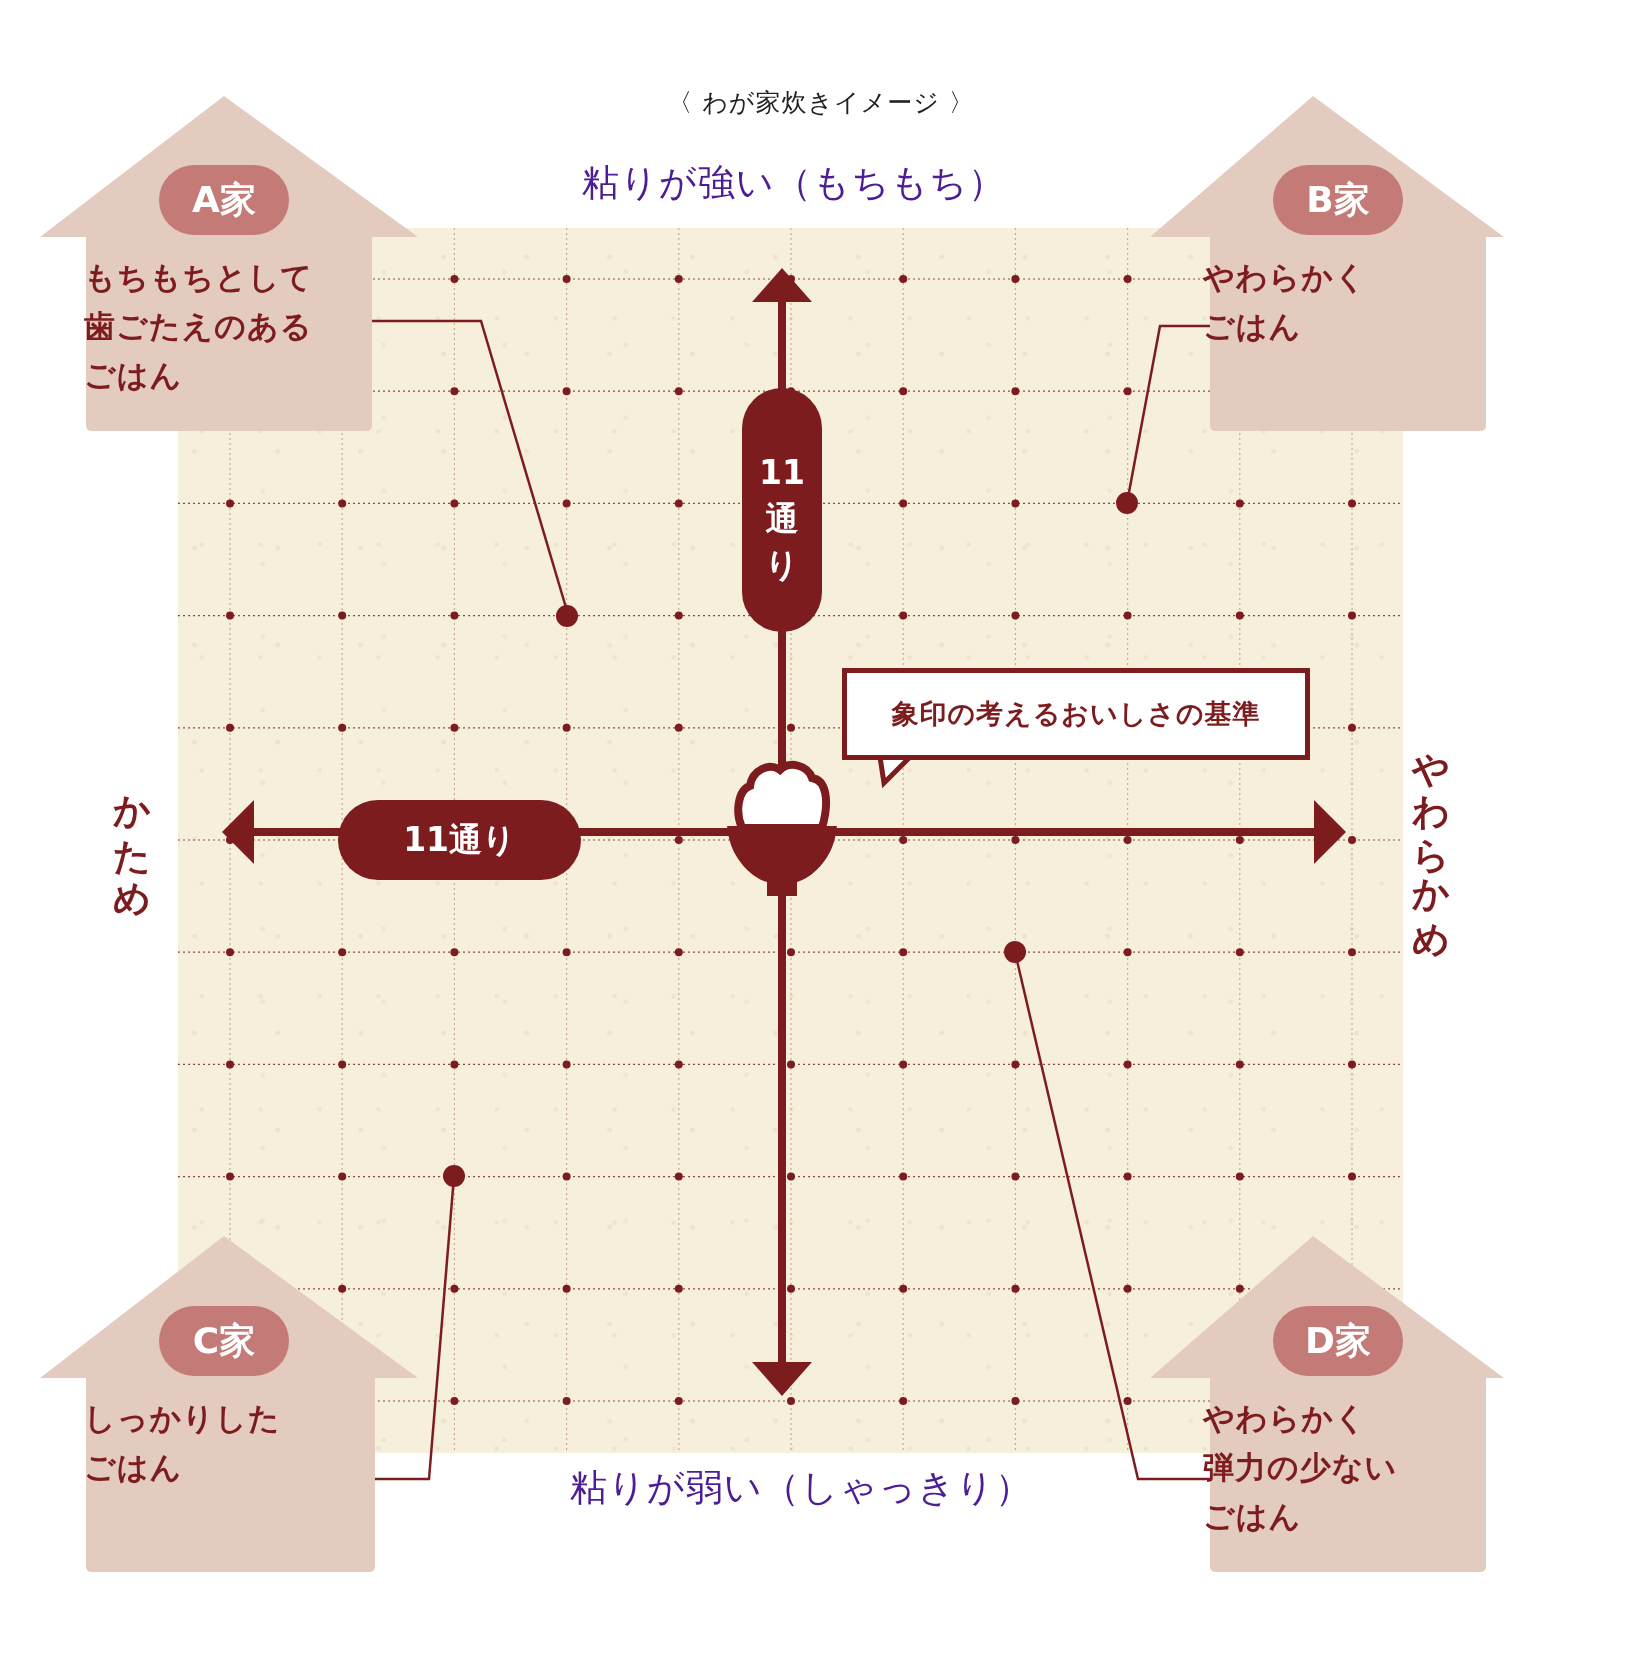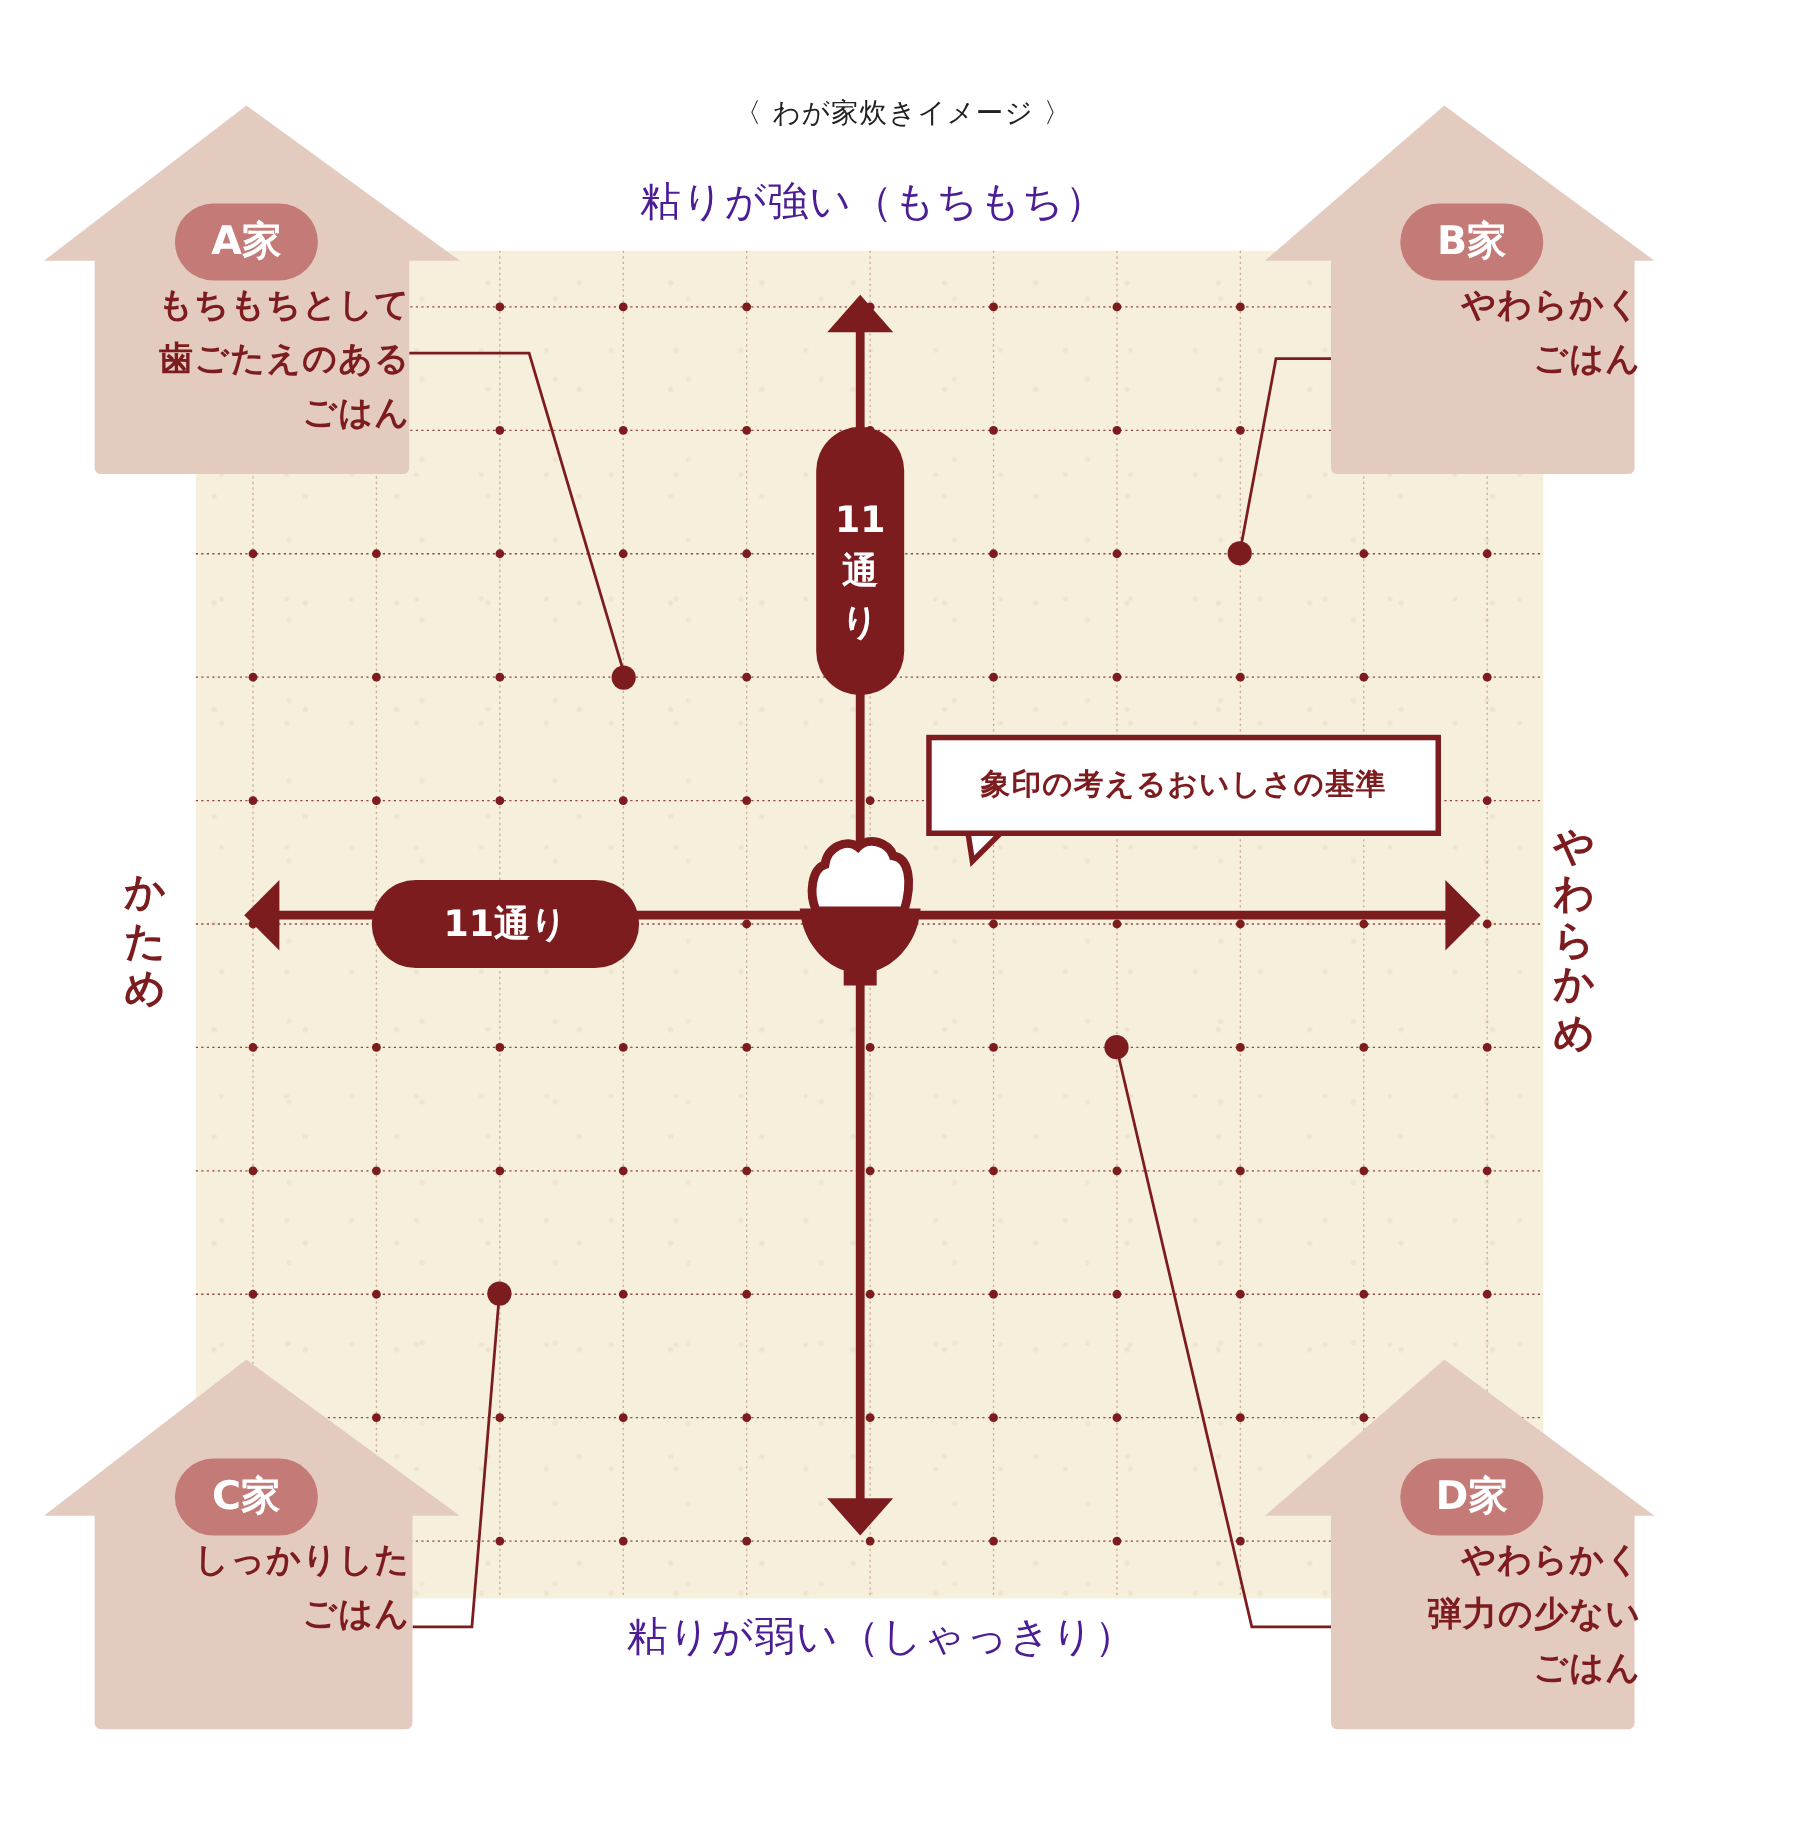--- a/index.html
+++ b/index.html
@@ -11,23 +11,23 @@
            background-image:
              radial-gradient(circle at 20% 30%, rgba(214,196,160,0.25) 0 2px, transparent 3px),
              radial-gradient(circle at 70% 60%, rgba(214,196,160,0.22) 0 2px, transparent 3px),
              radial-gradient(circle at 40% 80%, rgba(200,180,140,0.18) 0 1.5px, transparent 3px);
            background-size: 83px 97px, 121px 73px, 59px 113px; }
   svg.main { position:absolute; left:0; top:0; }
   .title { left:0; width:1642px; top:86px; text-align:center; font-size:25px; color:#222; letter-spacing:1px; }
   .axis-label { color:#4c1d95; font-weight:normal; font-size:37px; letter-spacing:1px; text-align:right; white-space:nowrap; }
   .vlabel { color:#7d1c1f; font-weight:bold; font-size:37px; line-height:49px; width:50px; text-align:center; }
   .house-name { position:absolute; background:#c47a77; color:#fff; font-weight:bold; font-size:36px;
-                width:130px; height:70px; border-radius:35px; line-height:70px; text-align:center;margin-top:20px; }
+                width:130px; height:70px; border-radius:35px; line-height:70px; text-align:center; }
   .house-text { position:absolute; color:#7d1c1f; font-weight:bold; font-size:31px; line-height:49px;
-                text-align:right; width:289px; letter-spacing:1px; }
+                text-align:left; width:289px; letter-spacing:1px; }
   .pill-v { position:absolute; left:742px; top:388px; width:80px; height:244px; border-radius:40px; background:#7d1c1f;
             color:#fff; font-weight:bold; font-size:33px; text-align:center; line-height:46px; padding-top:62px; box-sizing:border-box; }
   .pill-h { position:absolute; left:338px; top:800px; width:243px; height:80px; border-radius:40px; background:#7d1c1f;
             color:#fff; font-weight:bold; font-size:33px; text-align:center; line-height:80px; }
   .bubble { position:absolute; left:842px; top:668px; width:468px; height:92px; background:#fff;
             border:5px solid #7d1c1f; box-sizing:border-box; color:#7d1c1f; font-weight:bold; font-size:27px;
             line-height:82px; text-align:center; letter-spacing:1px; }
 </style>
 </head>
 <body>

